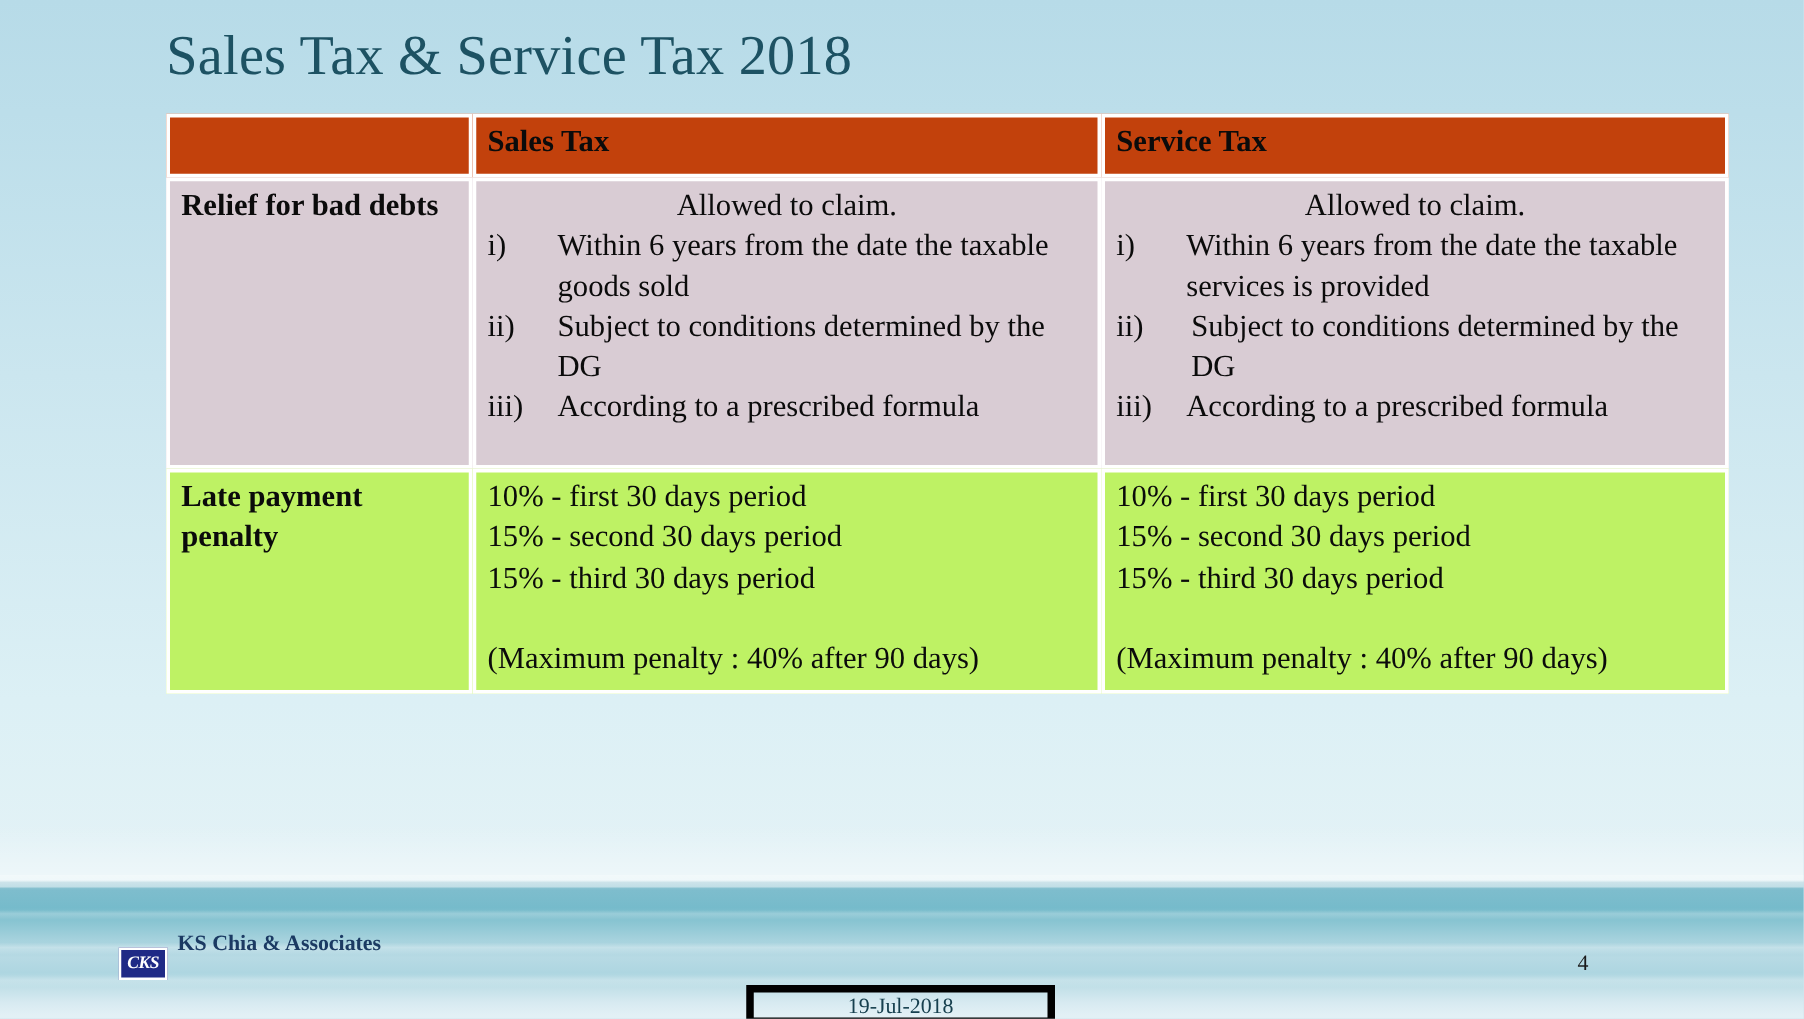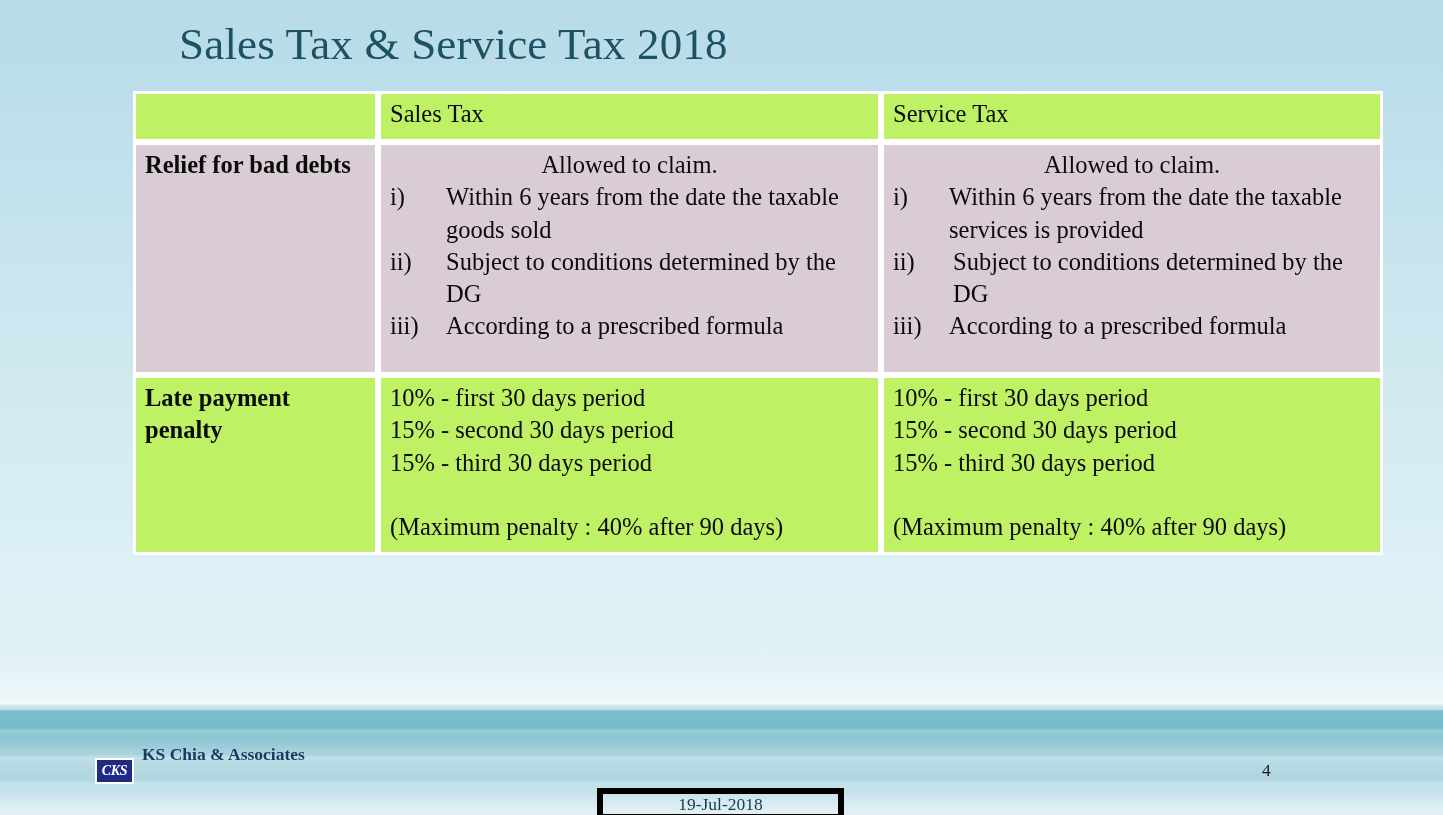--- a/index.html
+++ b/index.html
@@ -65,21 +65,20 @@
     position: absolute;
     left: 133px;
     top: 14px;
     width: 1250px;
     font-size: 45px;
     line-height: 60px;
     color: #1d5263;
     font-family: "Liberation Serif", serif;
     letter-spacing: .2px;
     white-space: nowrap;
-    margin-left: 46px;
   }
 
   
   #content-table {
     position: absolute;
     left: 133px;
     top: 91px;
     width: 1250px;
     border-collapse: separate;
     border-spacing: 0;
@@ -96,23 +95,23 @@
     font-size: 24.5px;
     line-height: 32.2px;
     color: #0b0b0b;
     box-sizing: border-box;
   }
   .col-label   { width: 245px; }
   .col-sales   { width: 503px; }
   .col-service { width: 502px; }
 
   thead th {
-    background: #bef264;
+    background: #c2410c;
     color: #ffffff;
-    font-weight: normal;
+    font-weight: bold;
     font-size: 25px;
     height: 44px;
     padding-top: 3px;
     padding-bottom: 3px;
     vertical-align: middle;
   }
   thead th.blank-head { padding: 0; }
 
   tbody tr.row-bad-debts td { background: #d9ccd4; }
   tbody tr.row-penalty   td { background: #bef264; }

